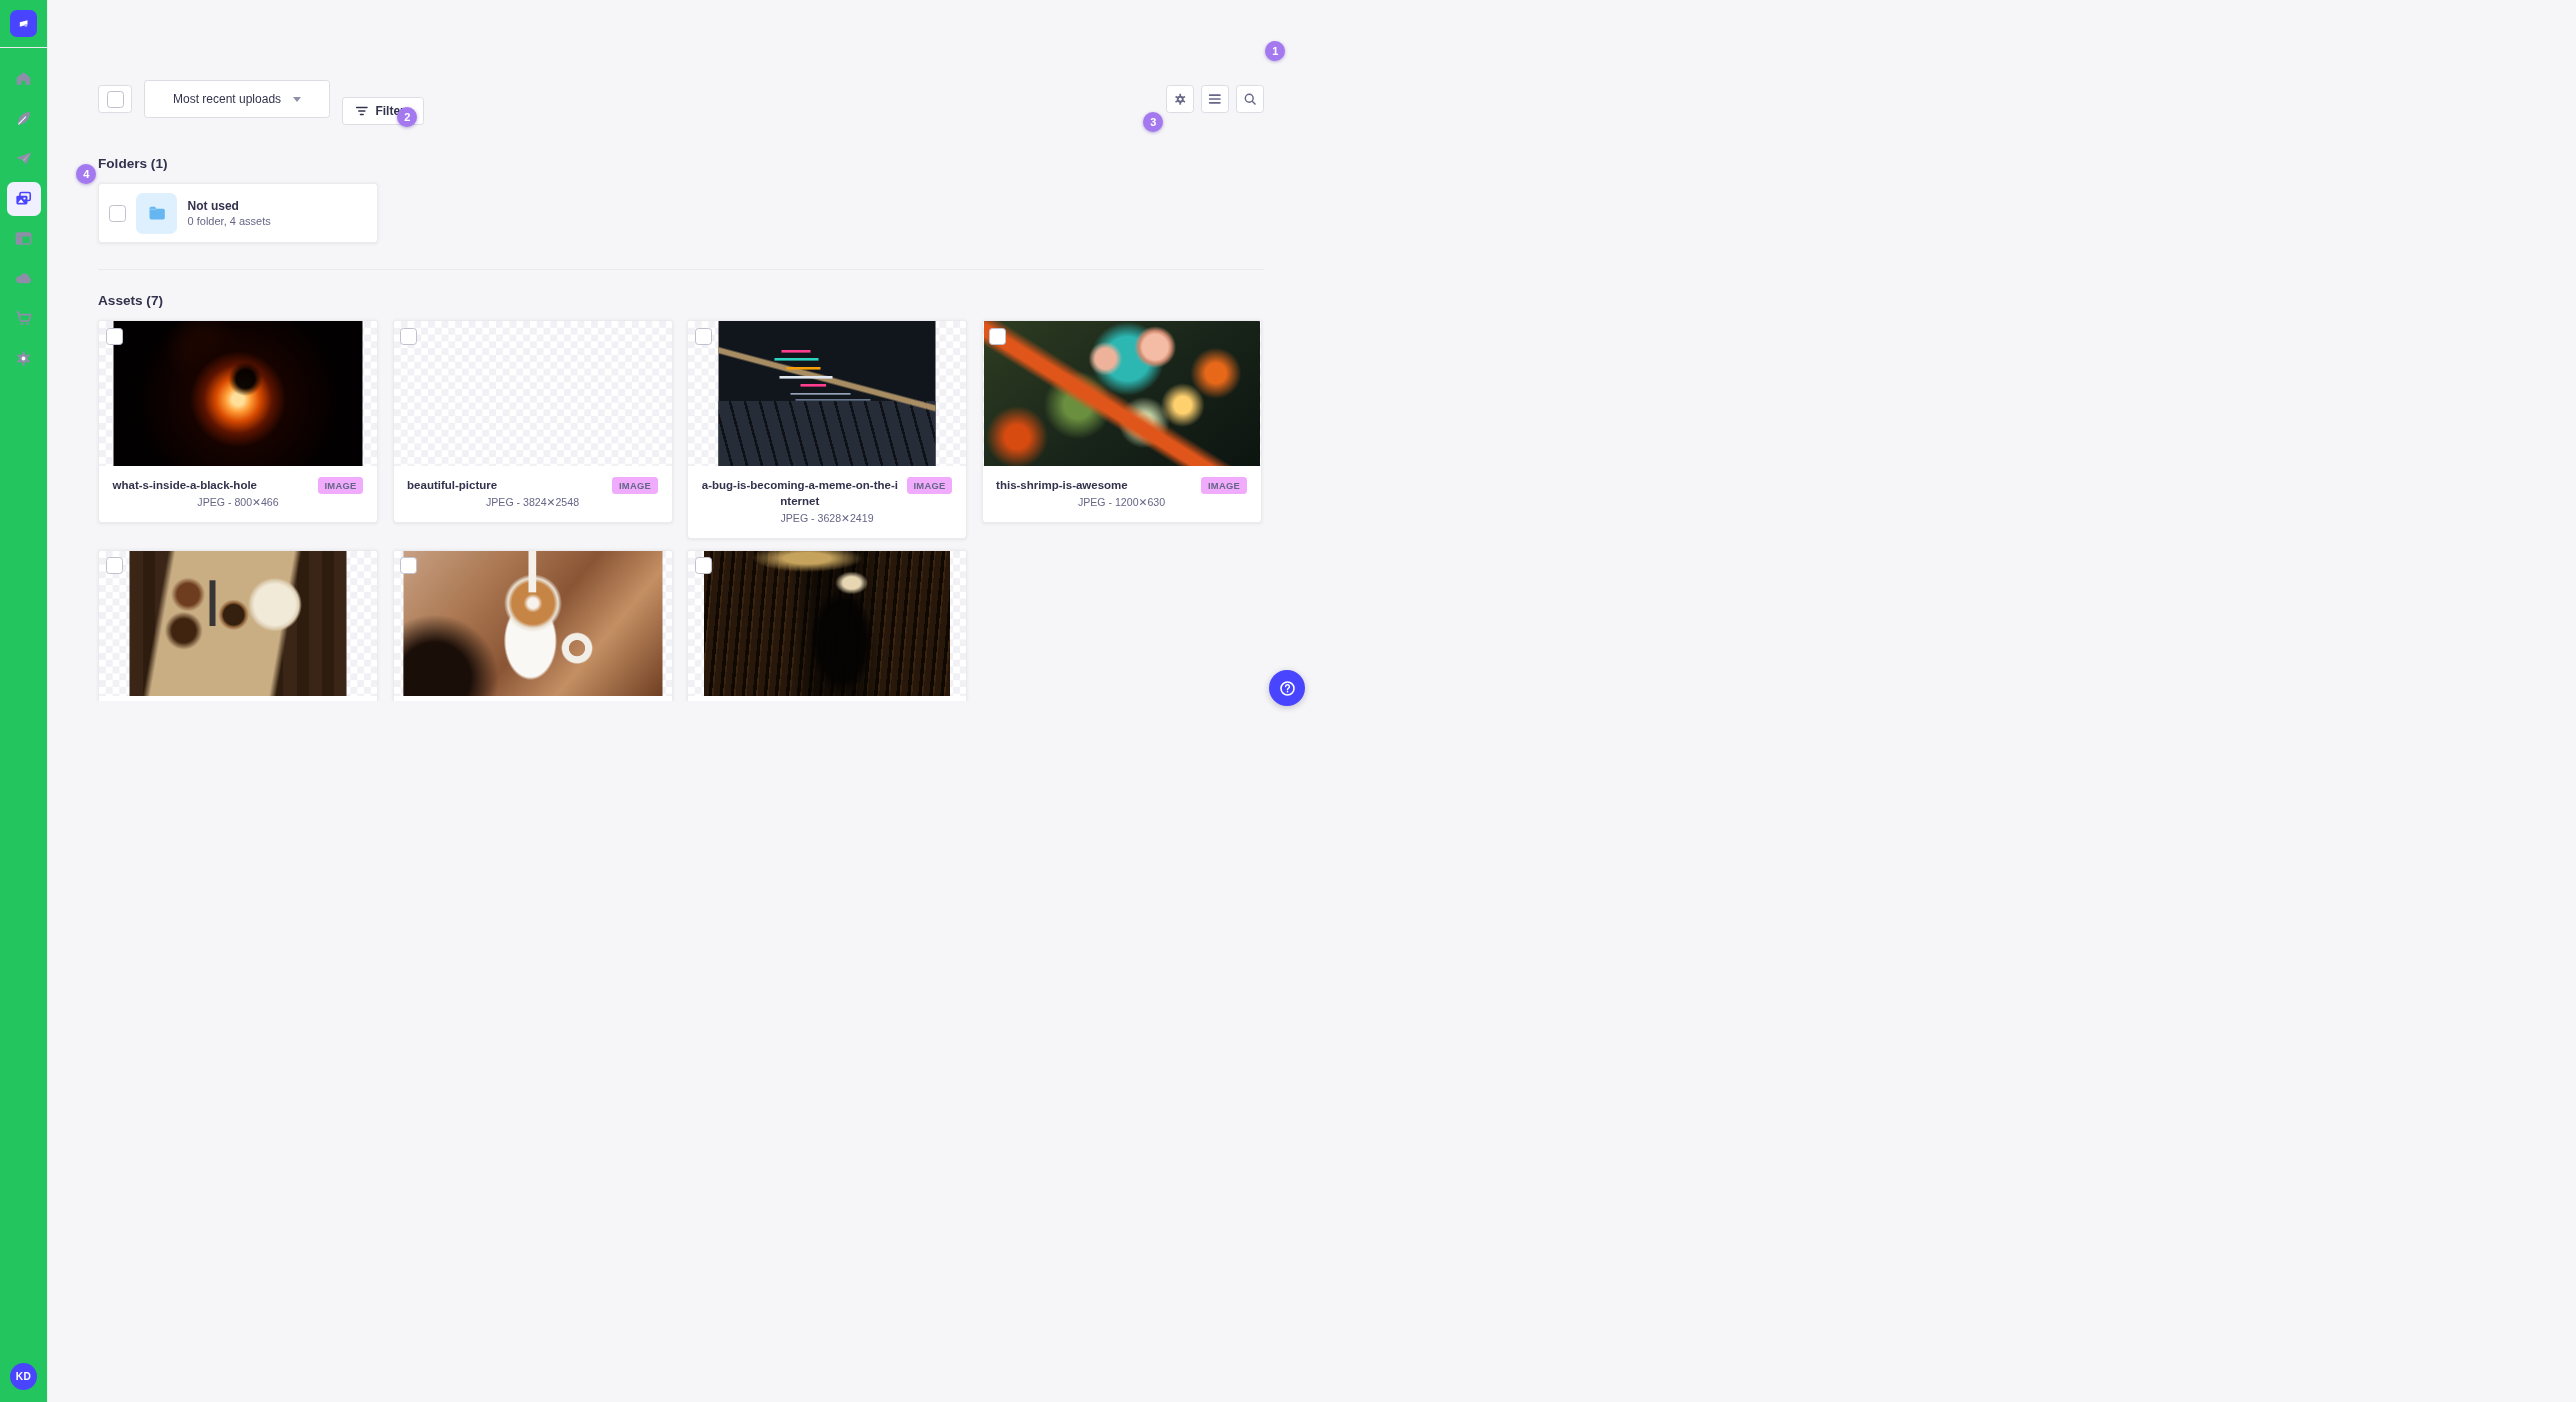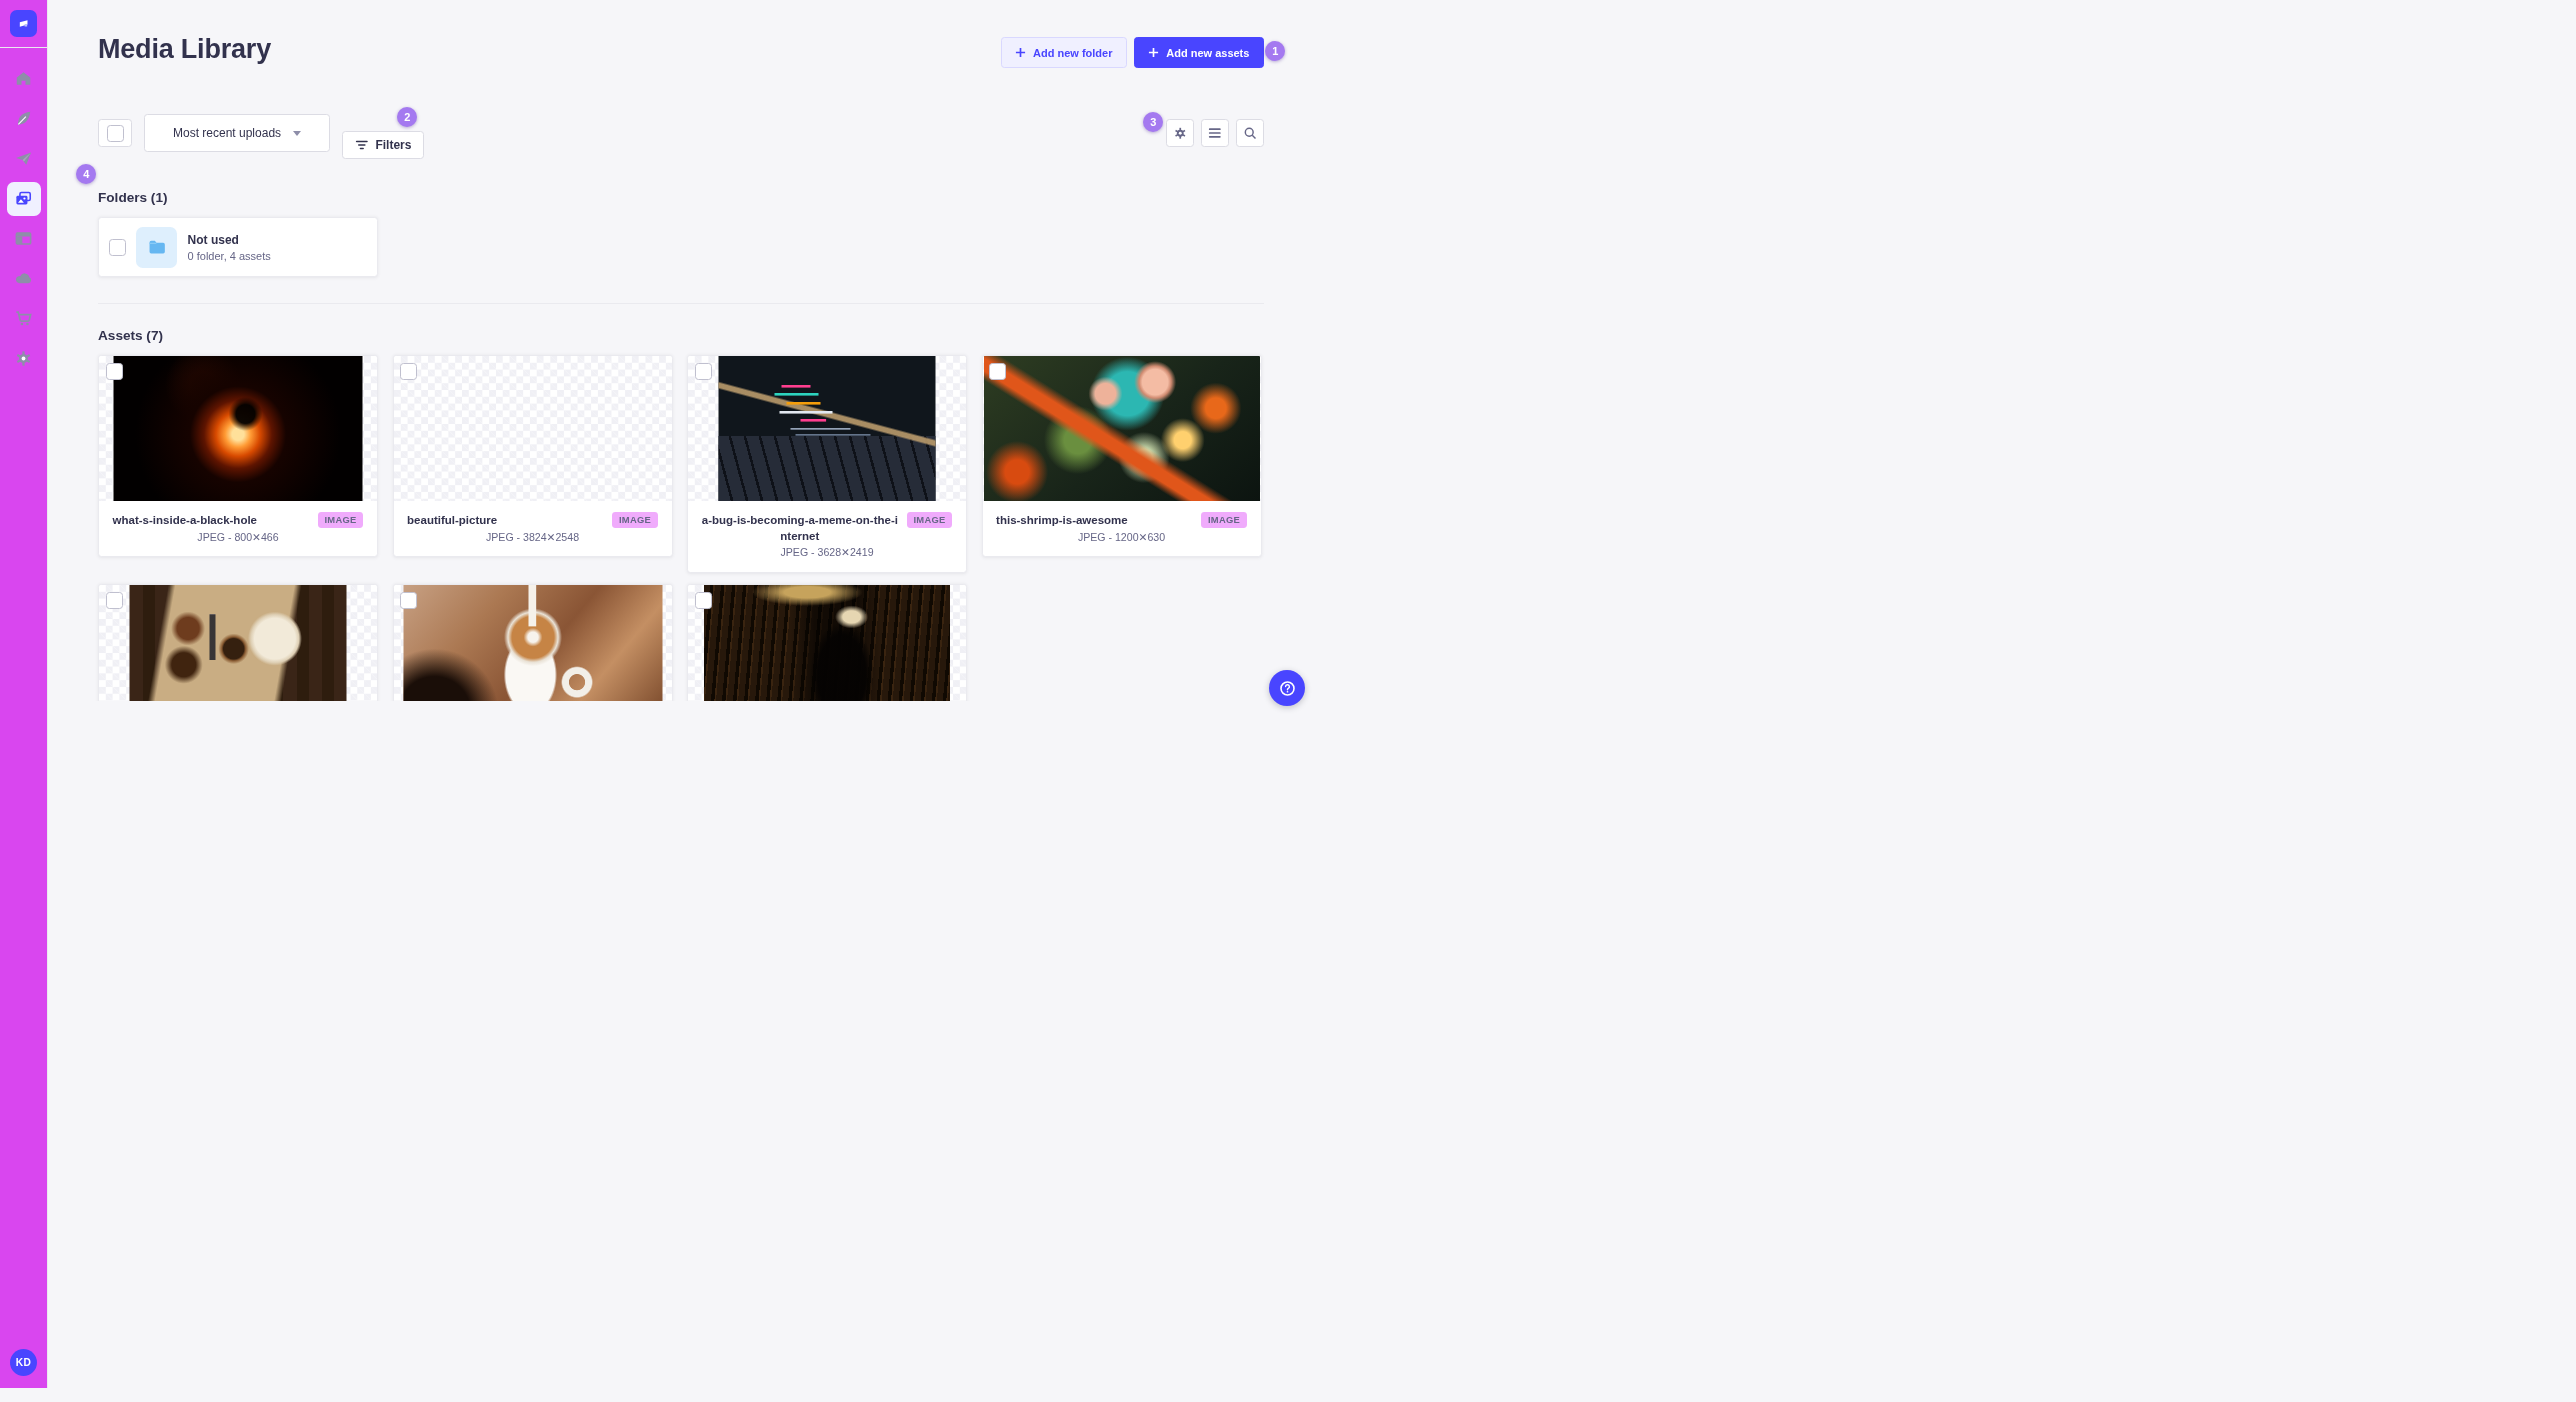--- a/index.html
+++ b/index.html
@@ -1,20 +1,20 @@
 <!DOCTYPE html>
 <html style="font-size:13.6px"><head>
 <meta charset="utf-8">
 <style>
   * { margin:0; padding:0; box-sizing:border-box; }
   html,body { width:1288px; height:701px; overflow:hidden; }
   body { font-family:"Liberation Sans", sans-serif; background:#f6f6f9; color:#32324d; position:relative; }
 
   
-  .sidebar { position:fixed; left:0; top:0; bottom:14px; width:48px; background:#d946ef; border-right:0.9px solid #eaeaef; display:flex; flex-direction:column; align-items:center; z-index:5; }
+  .sidebar { position:fixed; left:0; top:0; bottom:0; width:48px; background:#22c55e; border-right:0.9px solid #eaeaef; display:flex; flex-direction:column; align-items:center; z-index:5; }
   .logo { width:27px; height:27px; margin:10.2px 0; background:#4945ff; border-radius:6.8px; display:flex; align-items:center; justify-content:center; }
   .side-divider { width:100%; height:0.9px; background:#eaeaef; }
   .nav { display:flex; flex-direction:column; gap:6px; margin-top:13.6px; align-items:center; }
   .nav-btn { width:34px; height:34px; border:none; background:transparent; border-radius:6.8px; display:flex; align-items:center; justify-content:center; cursor:pointer; }
   .nav-btn.active { background:#f0f0ff; }
   .nav-btn svg { display:block; }
   .sidebar-bottom { margin-top:auto; margin-bottom:12px; }
   .avatar { width:27px; height:27px; border-radius:50%; background:#4945ff; color:#fff; font-size:10.2px; font-weight:bold; display:flex; align-items:center; justify-content:center; letter-spacing:0.3px; cursor:pointer; }
 
   
@@ -200,37 +200,20 @@
       </svg>
     </button>
   </nav>
   <div class="sidebar-bottom">
     <div class="avatar">KD</div>
   </div>
 </aside>
 
 <main class="main">
 
-  <div class="page-header">
-    <h1 class="page-title">Media Library</h1>
-    <div class="header-actions">
-      <button class="btn btn-secondary">
-        <svg width="11" height="11" viewBox="0 0 12 12">
-            <path d="M6 1v10M1 6h10" stroke="#4945ff" stroke-width="1.8"></path>
-          </svg>
-        <span>Add new folder</span>
-      </button>
-      <button class="btn btn-primary">
-        <svg width="11" height="11" viewBox="0 0 12 12">
-            <path d="M6 1v10M1 6h10" stroke="#ffffff" stroke-width="1.8"></path>
-          </svg>
-        <span>Add new assets</span>
-      </button>
-    </div>
-  </div>
 
   <div class="toolbar">
     <div class="toolbar-left">
       <div class="check-btn">
         <span class="checkbox"></span>
       </div>
       <div class="select">
         <span>Most recent uploads</span>
         <span class="caret"></span>
       </div>

